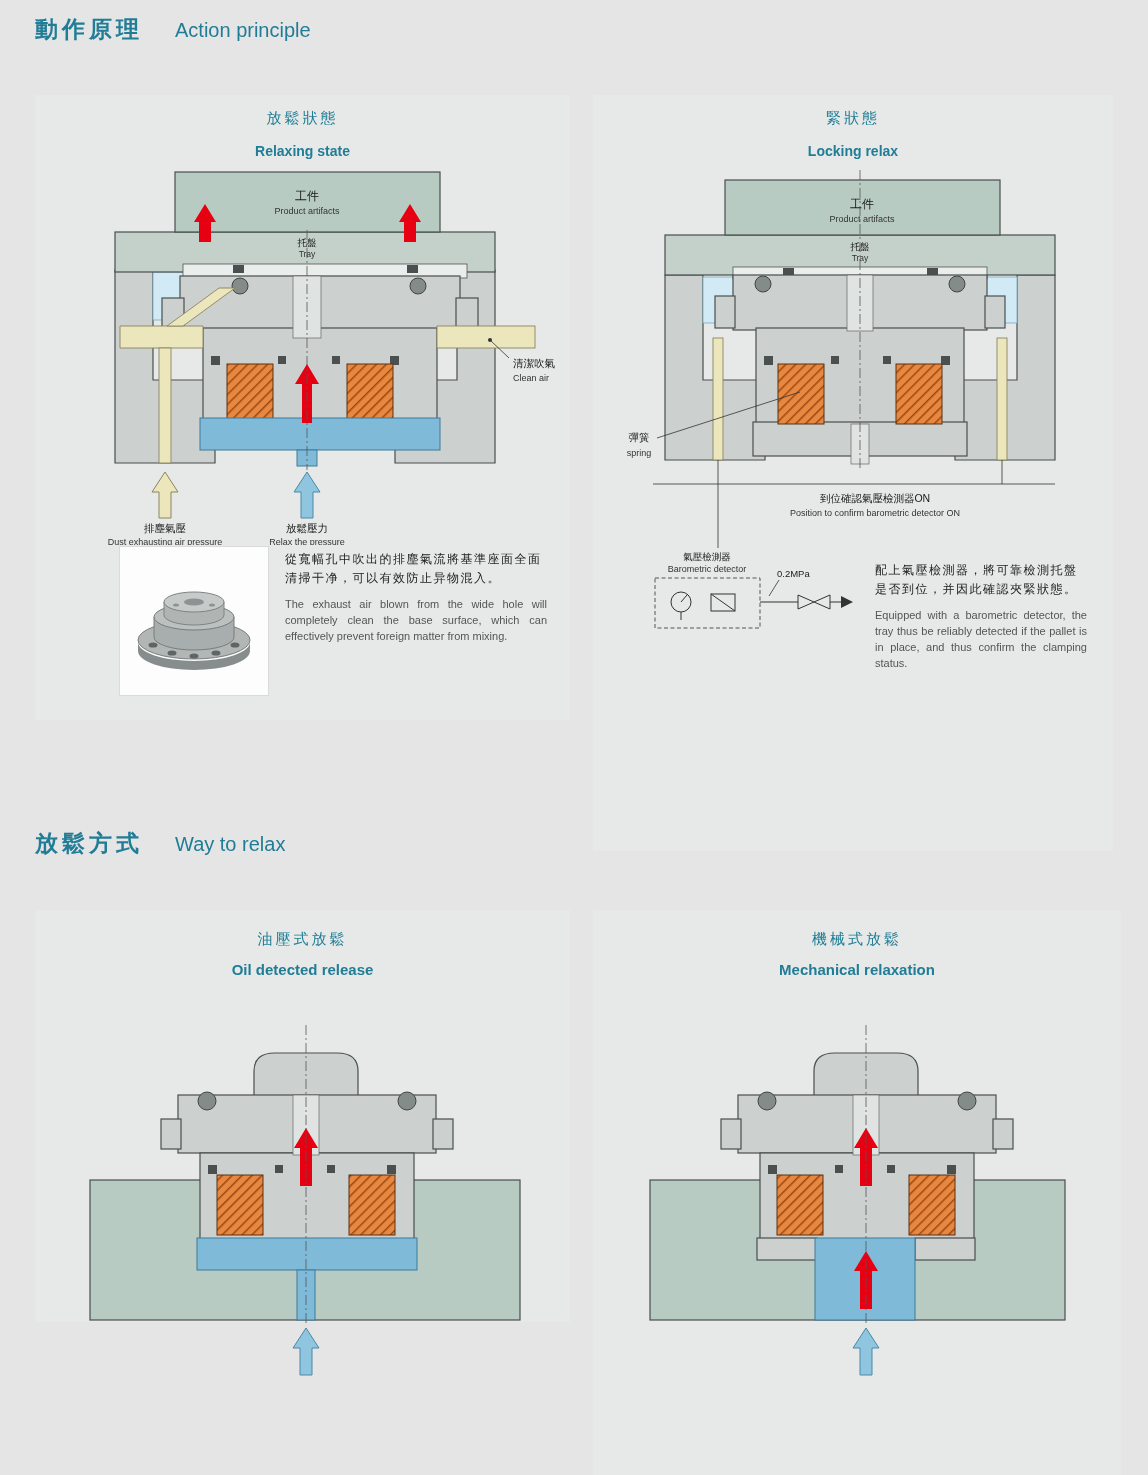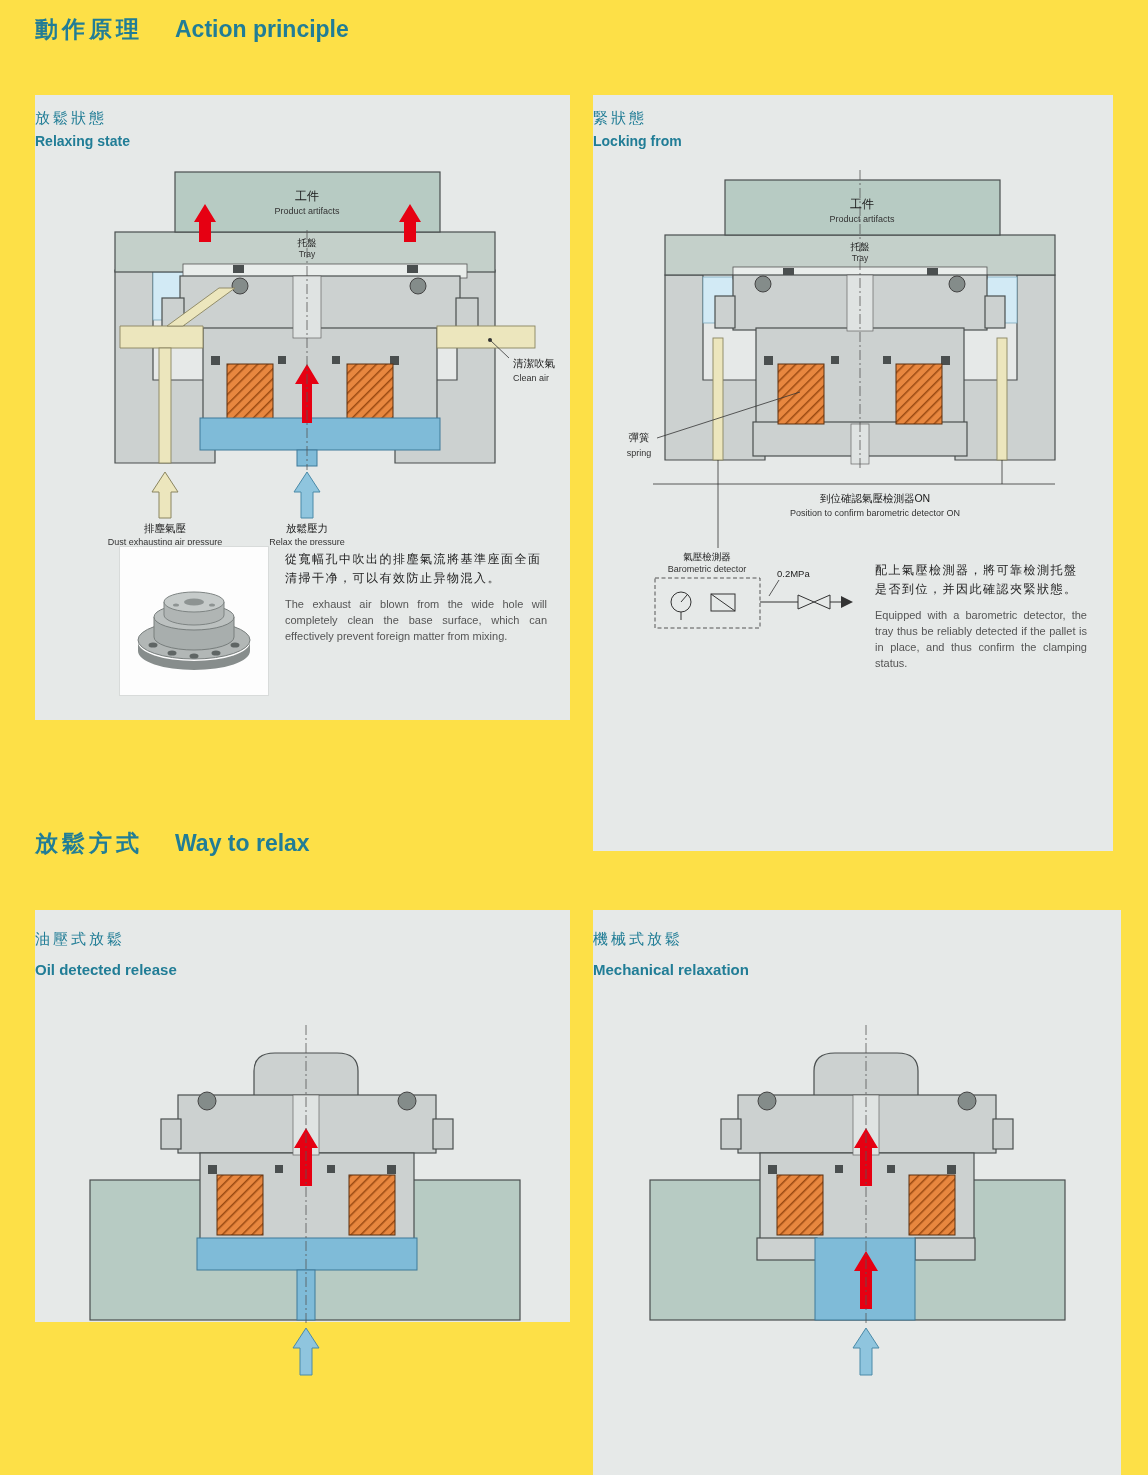--- a/index.html
+++ b/index.html
@@ -1,26 +1,26 @@
 <!DOCTYPE html>
 <html style="--accent: #217d96; --panel-bg: #e6e9e8; --red-arrow: #e60012; --hydraulic-blue: #7fbbd8; --spring-orange: #e8873f; --sage-block: #b7cbc3; --air-cream: #ece6bd;"><head>
 <meta charset="utf-8">
 <style>
   *{margin:0;padding:0;box-sizing:border-box}
   body{font-family:"Liberation Sans","DejaVu Sans",sans-serif;background:#fff}
-  .page{position:relative;width:1148px;height:1475px;background:#fde047;overflow:hidden}
+  .page{position:relative;width:1148px;height:1475px;background:#e5e5e5;overflow:hidden}
 
   .section-hdr{position:absolute;left:35px;display:flex;gap:32px;align-items:baseline;color:var(--accent,#217d96)}
   .hdr-zh{font-size:23px;font-weight:600;letter-spacing:4px}
-  .hdr-en{font-size:23px;font-weight:700}
+  .hdr-en{font-size:20px;font-weight:400}
 
   .panel{position:absolute;background:var(--panel-bg,#e6e9e8)}
-  .p-title{position:absolute;left:0;right:0;top:14px;text-align:left;color:var(--accent,#217d96)}
+  .p-title{position:absolute;left:0;right:0;top:14px;text-align:center;color:var(--accent,#217d96)}
   .p-title .zh{font-size:15px;letter-spacing:3px}
-  .p-title .en{font-size:14px;font-weight:700;margin-top:5px}
+  .p-title .en{font-size:14px;font-weight:700;margin-top:15px}
   .p-title.large{top:20px}
   .p-title.large .en{font-size:15px;margin-top:12px}
 
   .desc{position:absolute}
   .desc-zh{font-size:12px;letter-spacing:1.5px;line-height:1.55;color:#222}
   .desc-en{font-size:11px;line-height:1.45;color:#555;text-align:justify;margin-top:10px}
 
   .photo{position:absolute;background:#fdfdfd;box-shadow:0 0 0 1px #d8dbda}
 
   svg.diagram{position:absolute;left:0}
@@ -181,21 +181,21 @@
 
     <div class="desc" style="left:250px;top:455px;width:262px">
       <div class="desc-zh">從寬幅孔中吹出的排塵氣流將基準座面全面清掃干净，可以有效防止异物混入。</div>
       <div class="desc-en">The exhaust air blown from the wide hole will completely clean the base surface, which can effectively prevent foreign matter from mixing.</div>
     </div>
   </div>
 
   <div class="panel" style="left:593px;top:95px;width:520px;height:756px">
     <div class="p-title">
       <div class="zh">緊狀態</div>
-      <div class="en">Locking from</div>
+      <div class="en">Locking relax</div>
     </div>
 
     <svg class="diagram" style="top:75px" width="520" height="470" viewBox="0 0 520 470">
       <defs>
         <pattern id="sp2" width="7" height="7" patternUnits="userSpaceOnUse" patternTransform="rotate(45)">
           <rect width="7" height="7" fill="#e8873f"></rect>
           <line x1="0" y1="0" x2="0" y2="7" stroke="#9a4a12" stroke-width="3"></line>
         </pattern>
       </defs>
 

